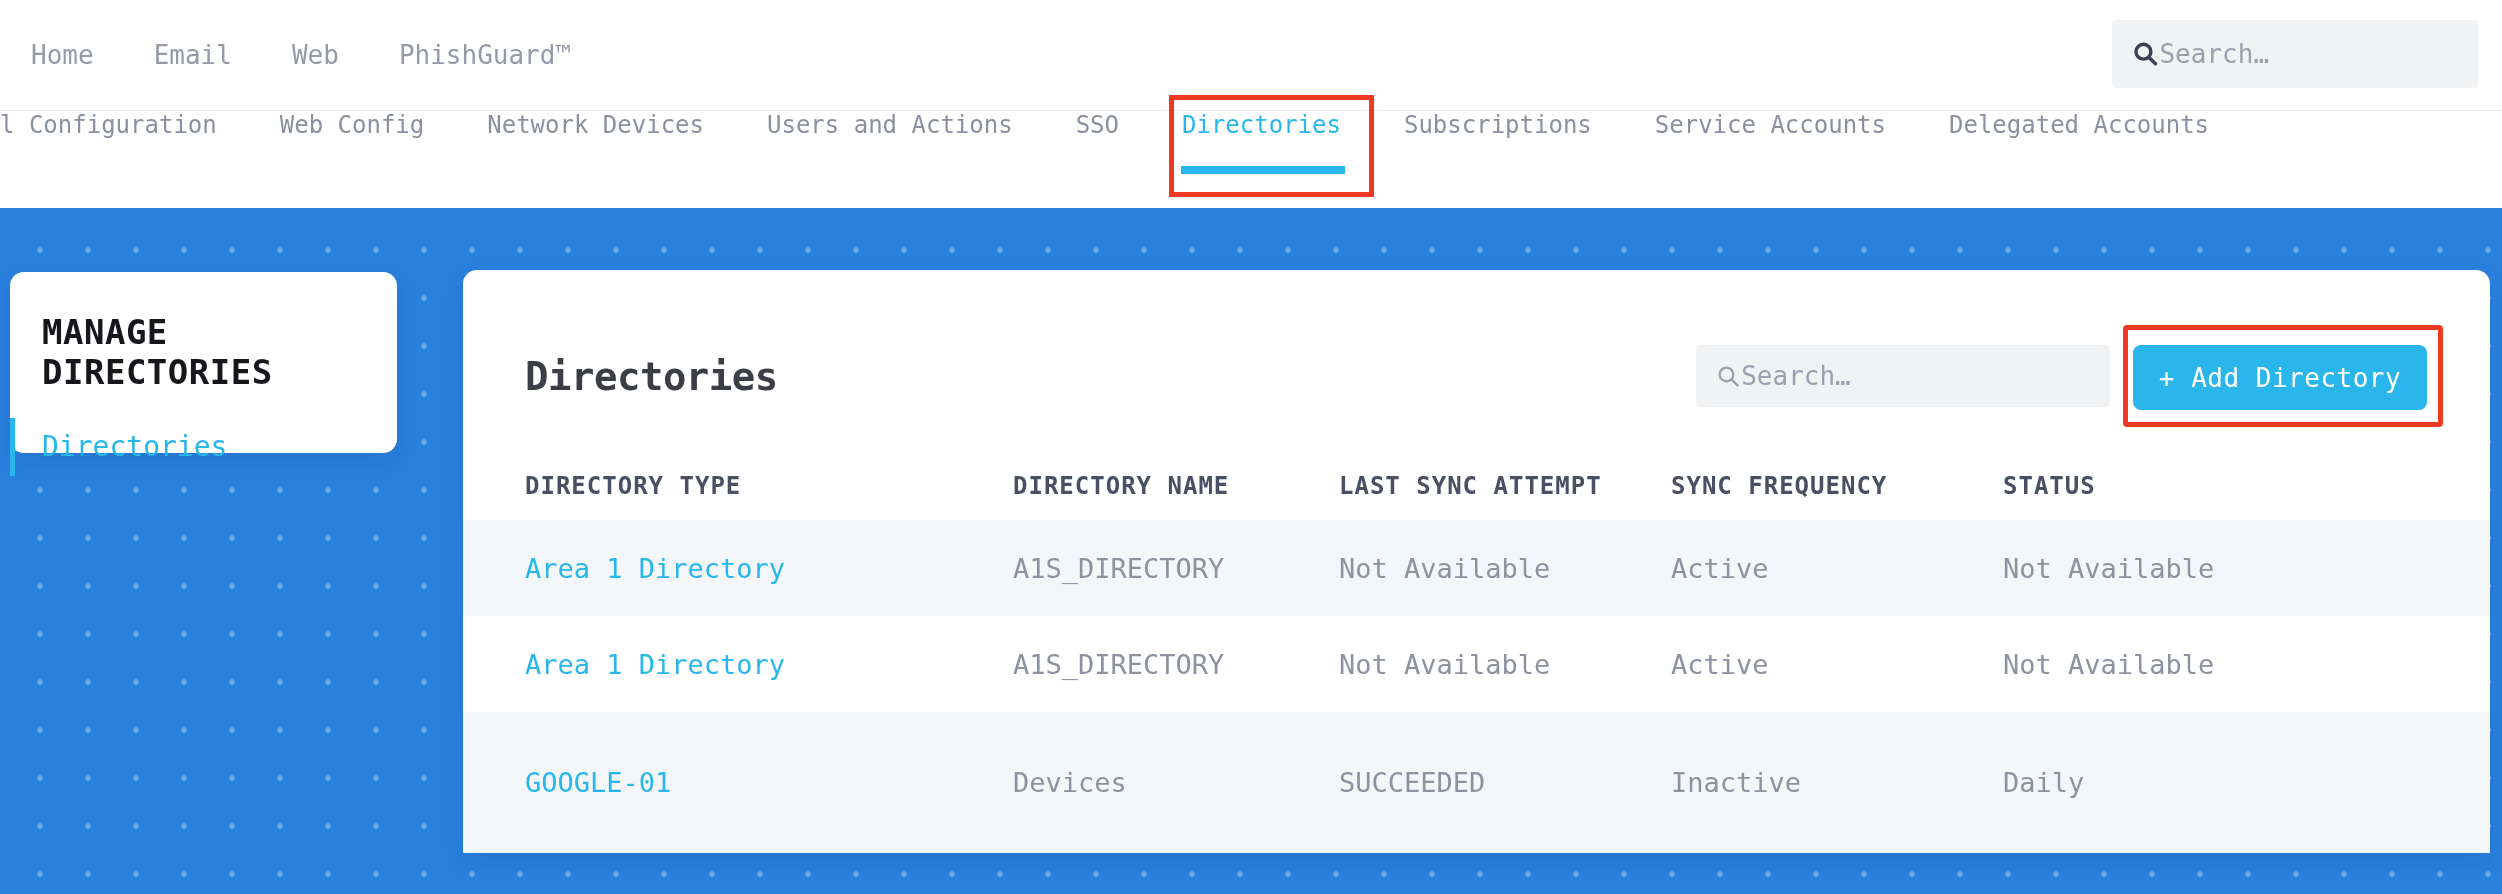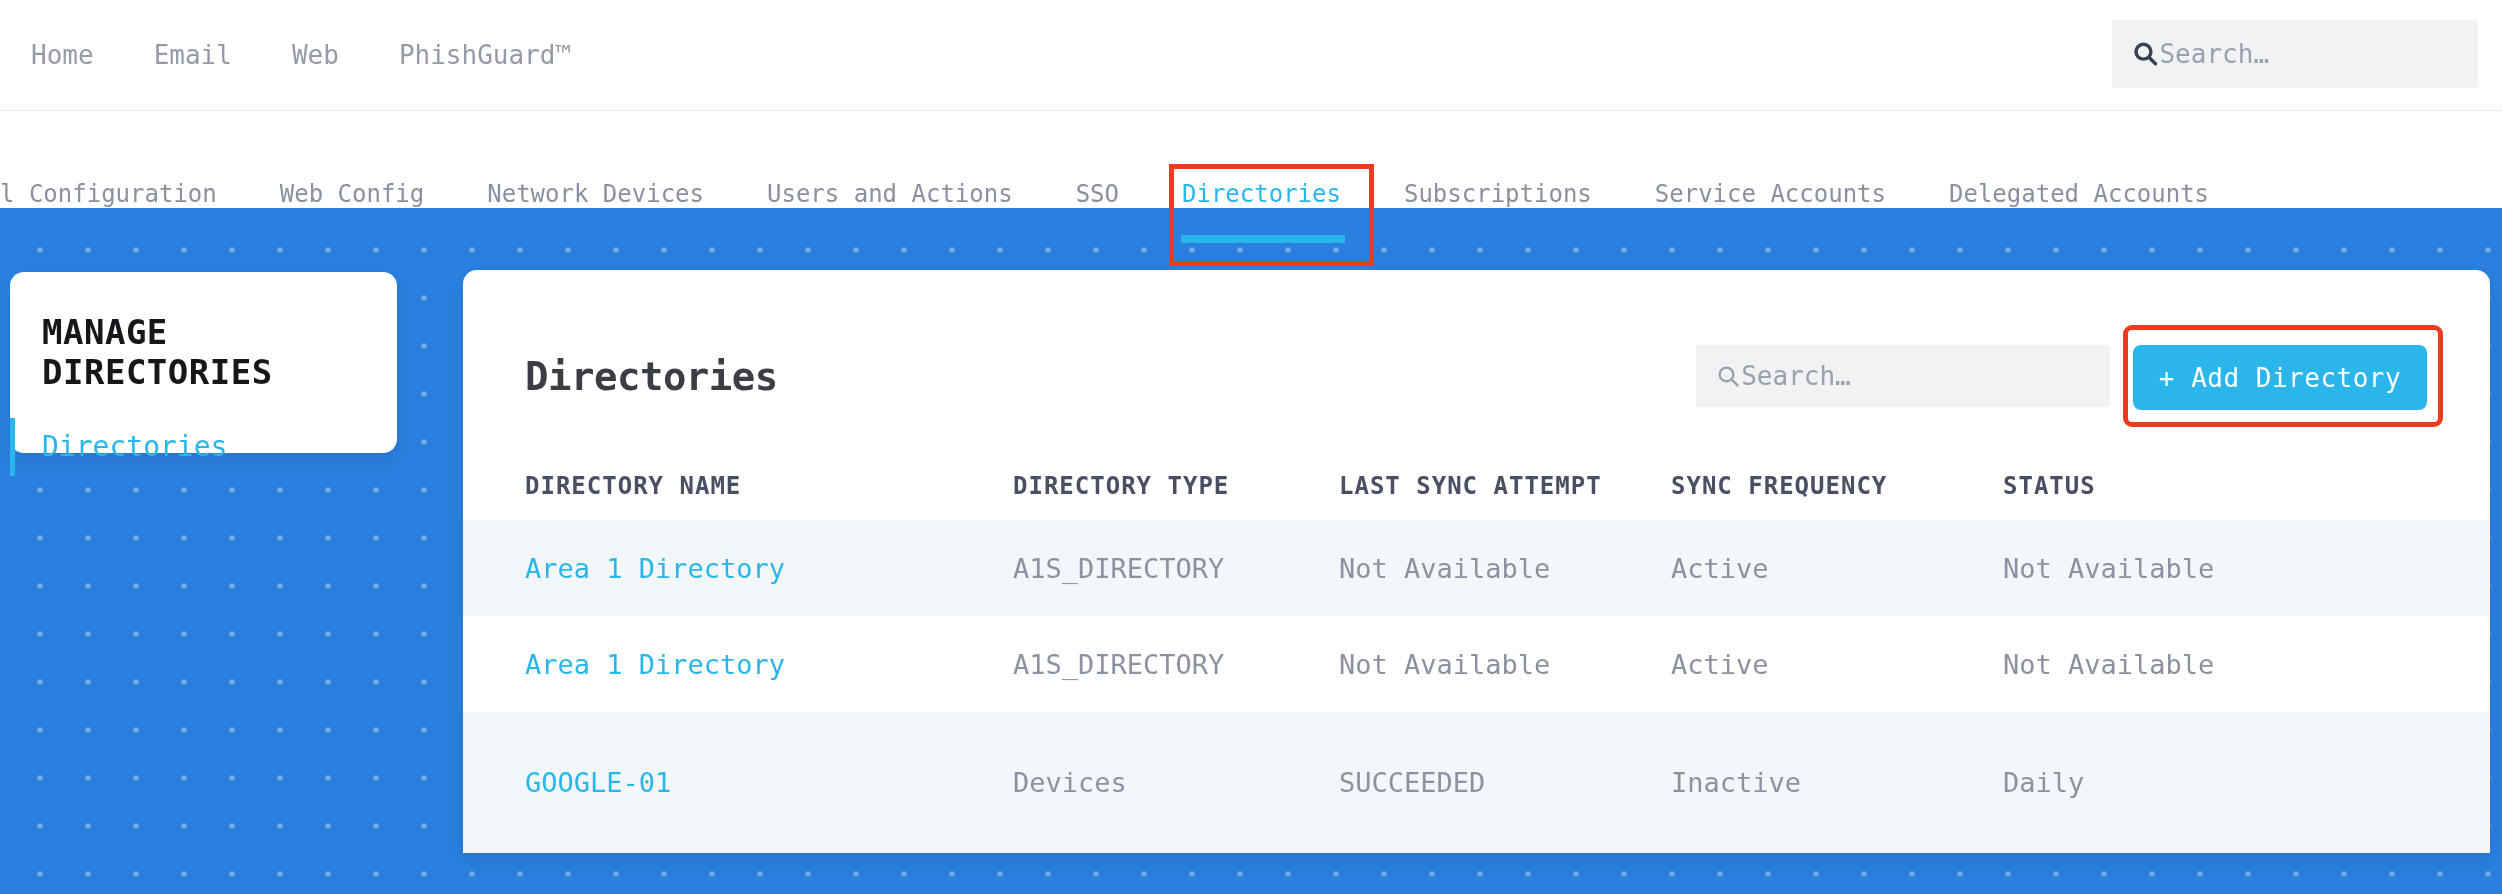--- a/index.html
+++ b/index.html
@@ -26,21 +26,21 @@
     font-family:"DejaVu Sans Mono", monospace; font-size:26px; color:#3c4152;
   }
   .search input::placeholder { color:#9ba0ae; }
   .topnav-search { position:absolute; right:24px; top:20px; width:366px; height:68px; }
   .topnav-search svg { color:#3b4054; }
   .card-search { width:414px; height:62px; }
   .card-search svg { color:#9ba0ae; }
 
   
   .tabbar {
-    height:97px; background:#ffffff; display:flex; align-items:flex-end;
+    height:97px; background:#ffffff; display:flex; align-items:flex-start;
     gap:63px; font-size:24px; color:#8b90a0; overflow:visible; position:relative; z-index:3;
   }
   .tab { white-space:nowrap; cursor:pointer; }
   .tab.active { color:#29b6ea; }
   .tab.annotated { position:relative; }
   .tab.annotated::after {
     content:''; position:absolute; left:-1px; right:-4px;
     top:calc(100% + 27px); height:8px; background:#29b6ea;
   }
   .tab.annotated::before {
@@ -74,21 +74,21 @@
     background:#ffffff; border-radius:14px 14px 0 0;
     box-shadow:0 8px 22px rgba(0,20,60,0.10); overflow:hidden;
   }
   .card-head {
     height:182px; display:flex; align-items:center; justify-content:space-between;
     padding:30px 47px 0 62px;
   }
   .card-head h1 { font-size:39px; font-weight:700; color:#3b3e45; letter-spacing:-0.5px; }
   .head-right { display:flex; align-items:center; gap:13px; }
   .annotation-box {
-    border:5px solid #ee3a21; border-radius:9px;
+    border:5px solid #ee3a21; border-radius:4px;
     padding:15px 11px 12px 5px;
   }
   .add-btn {
     width:294px; height:65px; border:0; border-radius:8px; cursor:pointer;
     background:#2ab6ea; color:#ffffff;
     font-family:"DejaVu Sans Mono", monospace; font-size:26px; letter-spacing:0.5px;
   }
 
   
   .thead, .trow {
@@ -161,22 +161,22 @@
             </svg>
             <input placeholder="Search…" style="">
           </div>
           <div class="annotation-box">
             <button class="add-btn">+ Add Directory</button>
           </div>
         </div>
       </div>
       <div id="tableEl">
           <div class="thead">
+            <div class="th">DIRECTORY TYPE</div>
             <div class="th">DIRECTORY NAME</div>
-            <div class="th">DIRECTORY TYPE</div>
             <div class="th">LAST SYNC ATTEMPT</div>
             <div class="th">SYNC FREQUENCY</div>
             <div class="th">STATUS</div>
             <div></div>
           </div>
           <div class="trow alt">
             <div class="cell cell-link">Area 1 Directory</div>
             <div class="cell">A1S_DIRECTORY</div>
             <div class="cell">Not Available</div>
             <div class="cell">Active</div>

